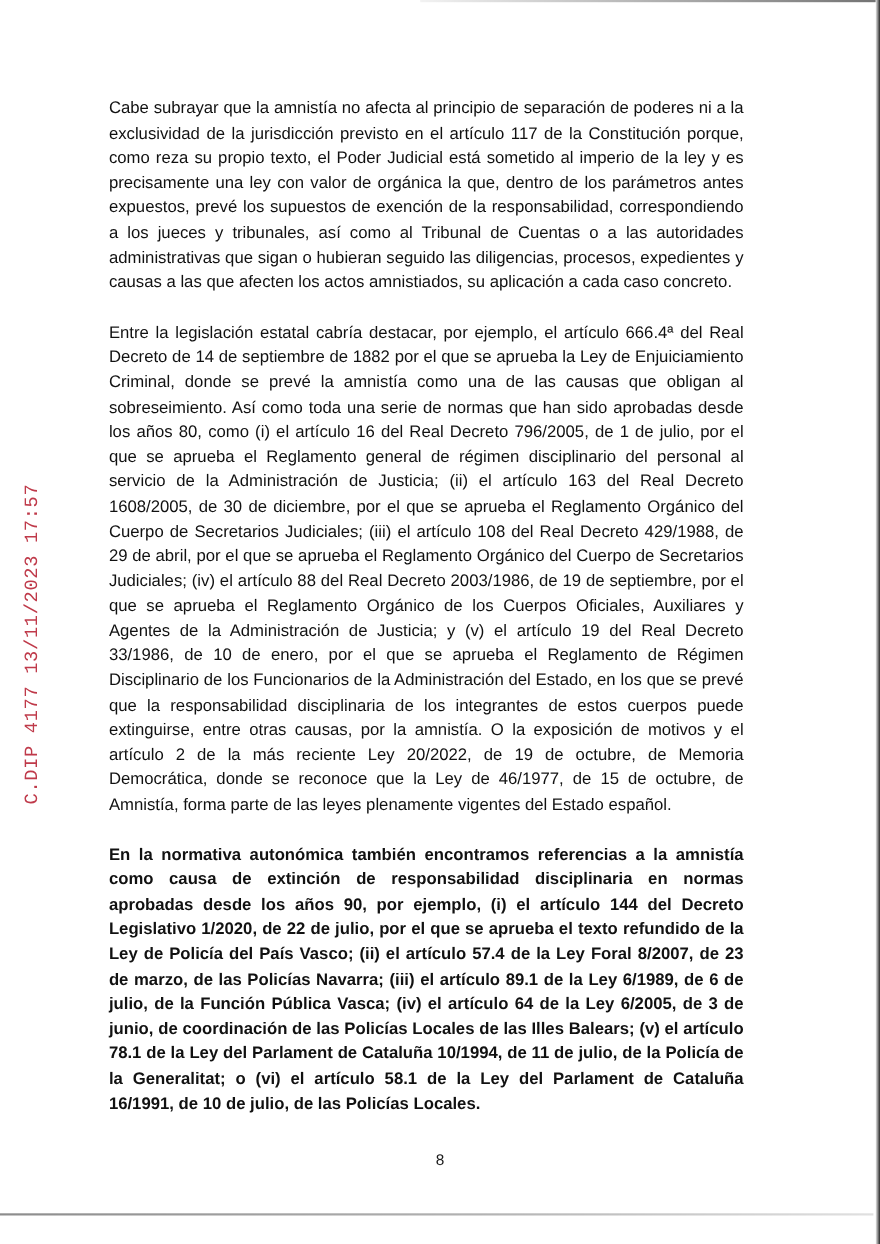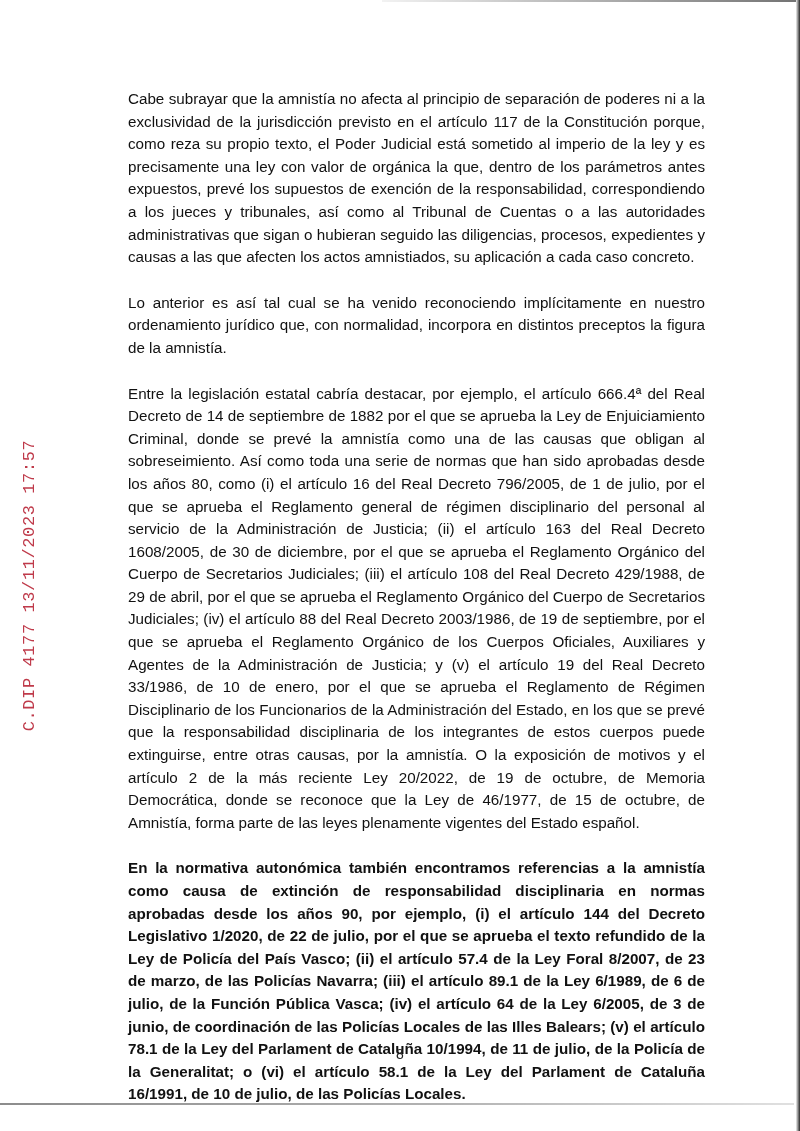--- a/index.html
+++ b/index.html
@@ -67,21 +67,21 @@
     font-family: "Liberation Mono", "DejaVu Sans Mono", monospace;
     font-size: 17px;
     letter-spacing: 0.6px;
     color: #bf3a4a;
     font-weight: 400;
   }
 
   
   .content {
     position: absolute;
-    left: 128px;
+    left: 99px;
     top: 88px;
     width: 577px;
   }
 
   .content p {
     margin: 0 0 23px 0;
     font-size: 15.2px;
     line-height: 22.6px;
     color: #111111;
     text-align: justify;
@@ -113,20 +113,19 @@
   <div class="scan-edge-top"></div>
   <div class="scan-edge-right"></div>
   <div class="scan-edge-bottom"></div>
 
   <div class="margin-stamp">
     <span class="stamp-text">C.DIP 4177 13/11/2023 17:57</span>
   </div>
 
   <div class="content">
     <p>Cabe subrayar que la amnistía no afecta al principio de separación de poderes ni a la exclusividad de la jurisdicción previsto en el artículo 117 de la Constitución porque, como reza su propio texto, el Poder Judicial está sometido al imperio de la ley y es precisamente una ley con valor de orgánica la que, dentro de los parámetros antes expuestos, prevé los supuestos de exención de la responsabilidad, correspondiendo a los jueces y tribunales, así como al Tribunal de Cuentas o a las autoridades administrativas que sigan o hubieran seguido las diligencias, procesos, expedientes y causas a las que afecten los actos amnistiados, su aplicación a cada caso concreto.</p>
-    <p>Lo anterior es así tal cual se ha venido reconociendo implícitamente en nuestro ordenamiento jurídico que, con normalidad, incorpora en distintos preceptos la figura de la amnistía.</p>
     <p>Entre la legislación estatal cabría destacar, por ejemplo, el artículo 666.4ª del Real Decreto de 14 de septiembre de 1882 por el que se aprueba la Ley de Enjuiciamiento Criminal, donde se prevé la amnistía como una de las causas que obligan al sobreseimiento. Así como toda una serie de normas que han sido aprobadas desde los años 80, como (i) el artículo 16 del Real Decreto 796/2005, de 1 de julio, por el que se aprueba el Reglamento general de régimen disciplinario del personal al servicio de la Administración de Justicia; (ii) el artículo 163 del Real Decreto 1608/2005, de 30 de diciembre, por el que se aprueba el Reglamento Orgánico del Cuerpo de Secretarios Judiciales; (iii) el artículo 108 del Real Decreto 429/1988, de 29 de abril, por el que se aprueba el Reglamento Orgánico del Cuerpo de Secretarios Judiciales; (iv) el artículo 88 del Real Decreto 2003/1986, de 19 de septiembre, por el que se aprueba el Reglamento Orgánico de los Cuerpos Oficiales, Auxiliares y Agentes de la Administración de Justicia; y (v) el artículo 19 del Real Decreto 33/1986, de 10 de enero, por el que se aprueba el Reglamento de Régimen Disciplinario de los Funcionarios de la Administración del Estado, en los que se prevé que la responsabilidad disciplinaria de los integrantes de estos cuerpos puede extinguirse, entre otras causas, por la amnistía. O la exposición de motivos y el artículo 2 de la más reciente Ley 20/2022, de 19 de octubre, de Memoria Democrática, donde se reconoce que la Ley de 46/1977, de 15 de octubre, de Amnistía, forma parte de las leyes plenamente vigentes del Estado español.</p>
     <p>En la normativa autonómica también encontramos referencias a la amnistía como causa de extinción de responsabilidad disciplinaria en normas aprobadas desde los años 90, por ejemplo, (i) el artículo 144 del Decreto Legislativo 1/2020, de 22 de julio, por el que se aprueba el texto refundido de la Ley de Policía del País Vasco; (ii) el artículo 57.4 de la Ley Foral 8/2007, de 23 de marzo, de las Policías Navarra; (iii) el artículo 89.1 de la Ley 6/1989, de 6 de julio, de la Función Pública Vasca; (iv) el artículo 64 de la Ley 6/2005, de 3 de junio, de coordinación de las Policías Locales de las Illes Balears; (v) el artículo 78.1 de la Ley del Parlament de Cataluña 10/1994, de 11 de julio, de la Policía de la Generalitat; o (vi) el artículo 58.1 de la Ley del Parlament de Cataluña 16/1991, de 10 de julio, de las Policías Locales.</p>
   </div>
 
   <div class="page-number">8</div>
 
 </div>
 
 </body></html>

